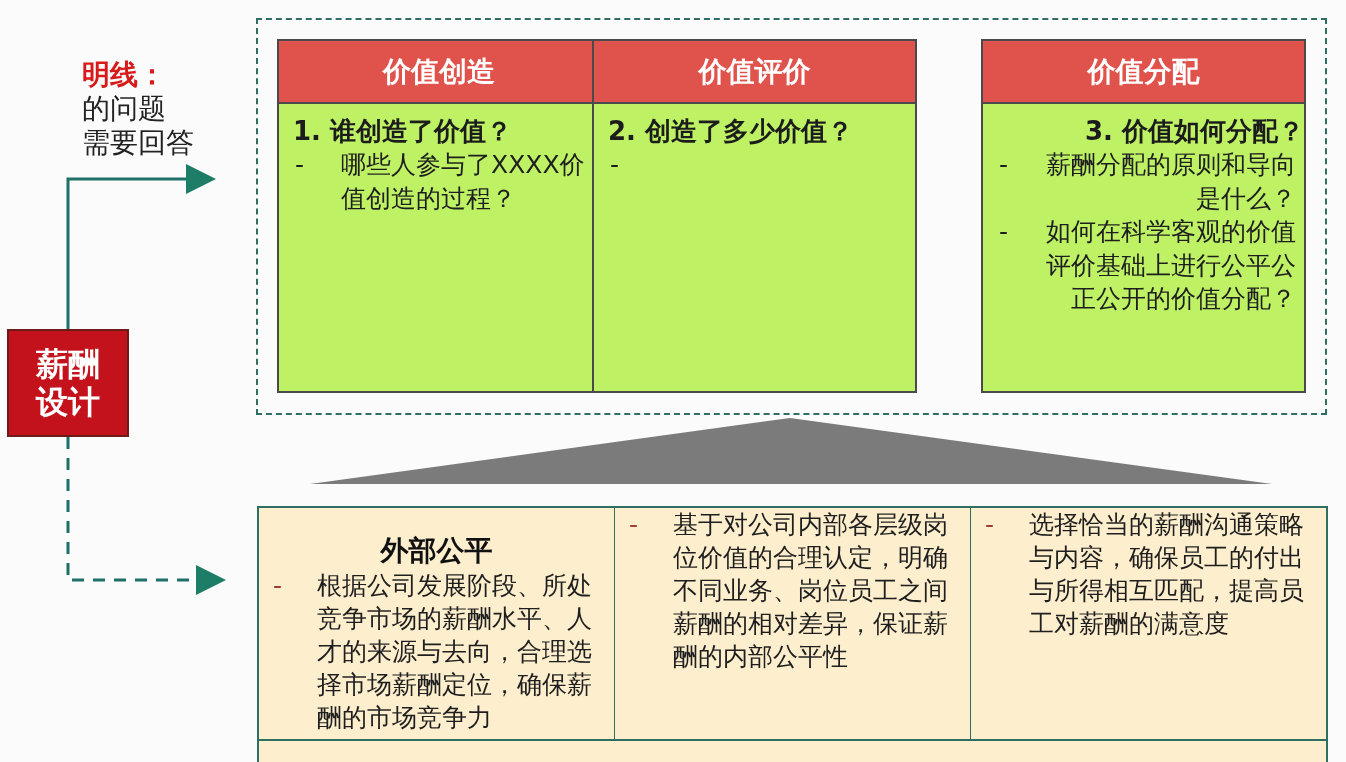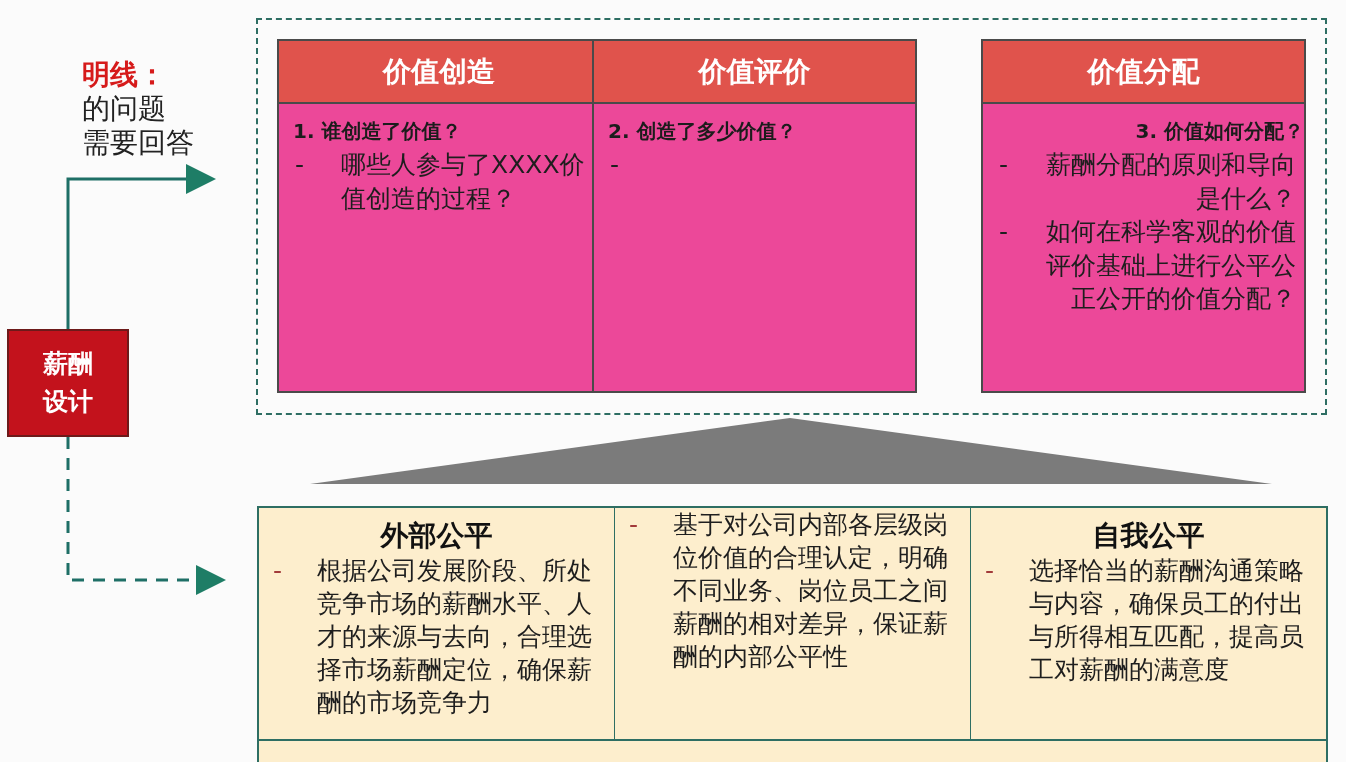--- a/index.html
+++ b/index.html
@@ -16,43 +16,43 @@
       position: absolute; left: 82px; width: 160px;
       font-size: 28px; line-height: 34px; color: #222;
     }
     .side-label .hl { color: #d61a1a; font-weight: bold; display: block; }
     .side-label.top { top: 58px; }
     .side-label.bottom { top: 592px; }
 
     .core-box {
       position: absolute; left: 7px; top: 329px; width: 122px; height: 108px;
       background: #c3121c; border: 2px solid #6d1a1a;
-      color: #fff; font-weight: bold; font-size: 25px; line-height: 38px;
+      color: #fff; font-weight: bold; font-size: 32px; line-height: 38px;
       display: flex; flex-direction: column; align-items: center; justify-content: center;
       text-align: center;
     }
 
     svg.connectors { position: absolute; left: 0; top: 0; pointer-events: none; }
 
     
     .top-region {
       position: absolute; left: 256px; top: 18px; width: 1071px; height: 397px;
       border: 2px dashed #2e6e63;
     }
     .card {
-      position: absolute; top: 39px; height: 354px; background: #ec4899;
+      position: absolute; top: 39px; height: 354px; background: #bef264;
       border: 2px solid #4a4a4a;
     }
     .card .head {
       height: 63px; background: #e0534c; border-bottom: 2px solid #4a4a4a;
       color: #fff; font-weight: bold; font-size: 28px;
       display: flex; align-items: center; justify-content: center;
     }
     .card .q {
-      font-weight: bold; font-size: 20px; line-height: 34px;
+      font-weight: bold; font-size: 26px; line-height: 34px;
       padding: 10px 0 0 14px; white-space: nowrap;
     }
     .bullets { list-style: none; }
     .bullets li {
       position: relative; padding-left: 58px; padding-right: 8px;
       font-size: 25px; line-height: 33.5px; color: #1e1e1e;
     }
     .bullets li .dash {
       position: absolute; left: 12px; top: 0;
     }
@@ -64,21 +64,21 @@
 
     
     .bottom {
       position: absolute; left: 257px; top: 506px; width: 1071px; height: 235px;
       background: #fdeecd; border: 2px solid #2e6e63; display: flex;
     }
     .bcol { position: relative; flex: 1; border-right: 1.5px solid #2e6e63; }
     .bcol:last-child { border-right: none; }
     .bcol .btitle {
       text-align: center; font-weight: bold; font-size: 28px; line-height: 36px;
-      padding-top: 10px; color: #111;
+      padding-top: 10px; color: #111; margin-top: 15px;
     }
     .bcol .bullets li { padding-left: 58px; font-size: 25px; line-height: 33px; }
     .bcol .bullets li .dash { color: #a23a3a; left: 14px; }
   </style>
 </head>
 <body>
 
 <div class="stage">
 
   <svg class="connectors" width="1346" height="762">
@@ -162,21 +162,20 @@
     </div>
     <div class="bcol">
       <ul class="bullets">
         <li>
           <span class="dash">-</span>
           <span>基于对公司内部各层级岗位价值的合理认定，明确不同业务、岗位员工之间薪酬的相对差异，保证薪酬的内部公平性</span>
         </li>
       </ul>
     </div>
     <div class="bcol">
-      <div class="btitle">自我公平</div>
       <ul class="bullets">
         <li>
           <span class="dash">-</span>
           <span>选择恰当的薪酬沟通策略与内容，确保员工的付出与所得相互匹配，提高员工对薪酬的满意度</span>
         </li>
       </ul>
     </div>
   </div>
 
 </div>

